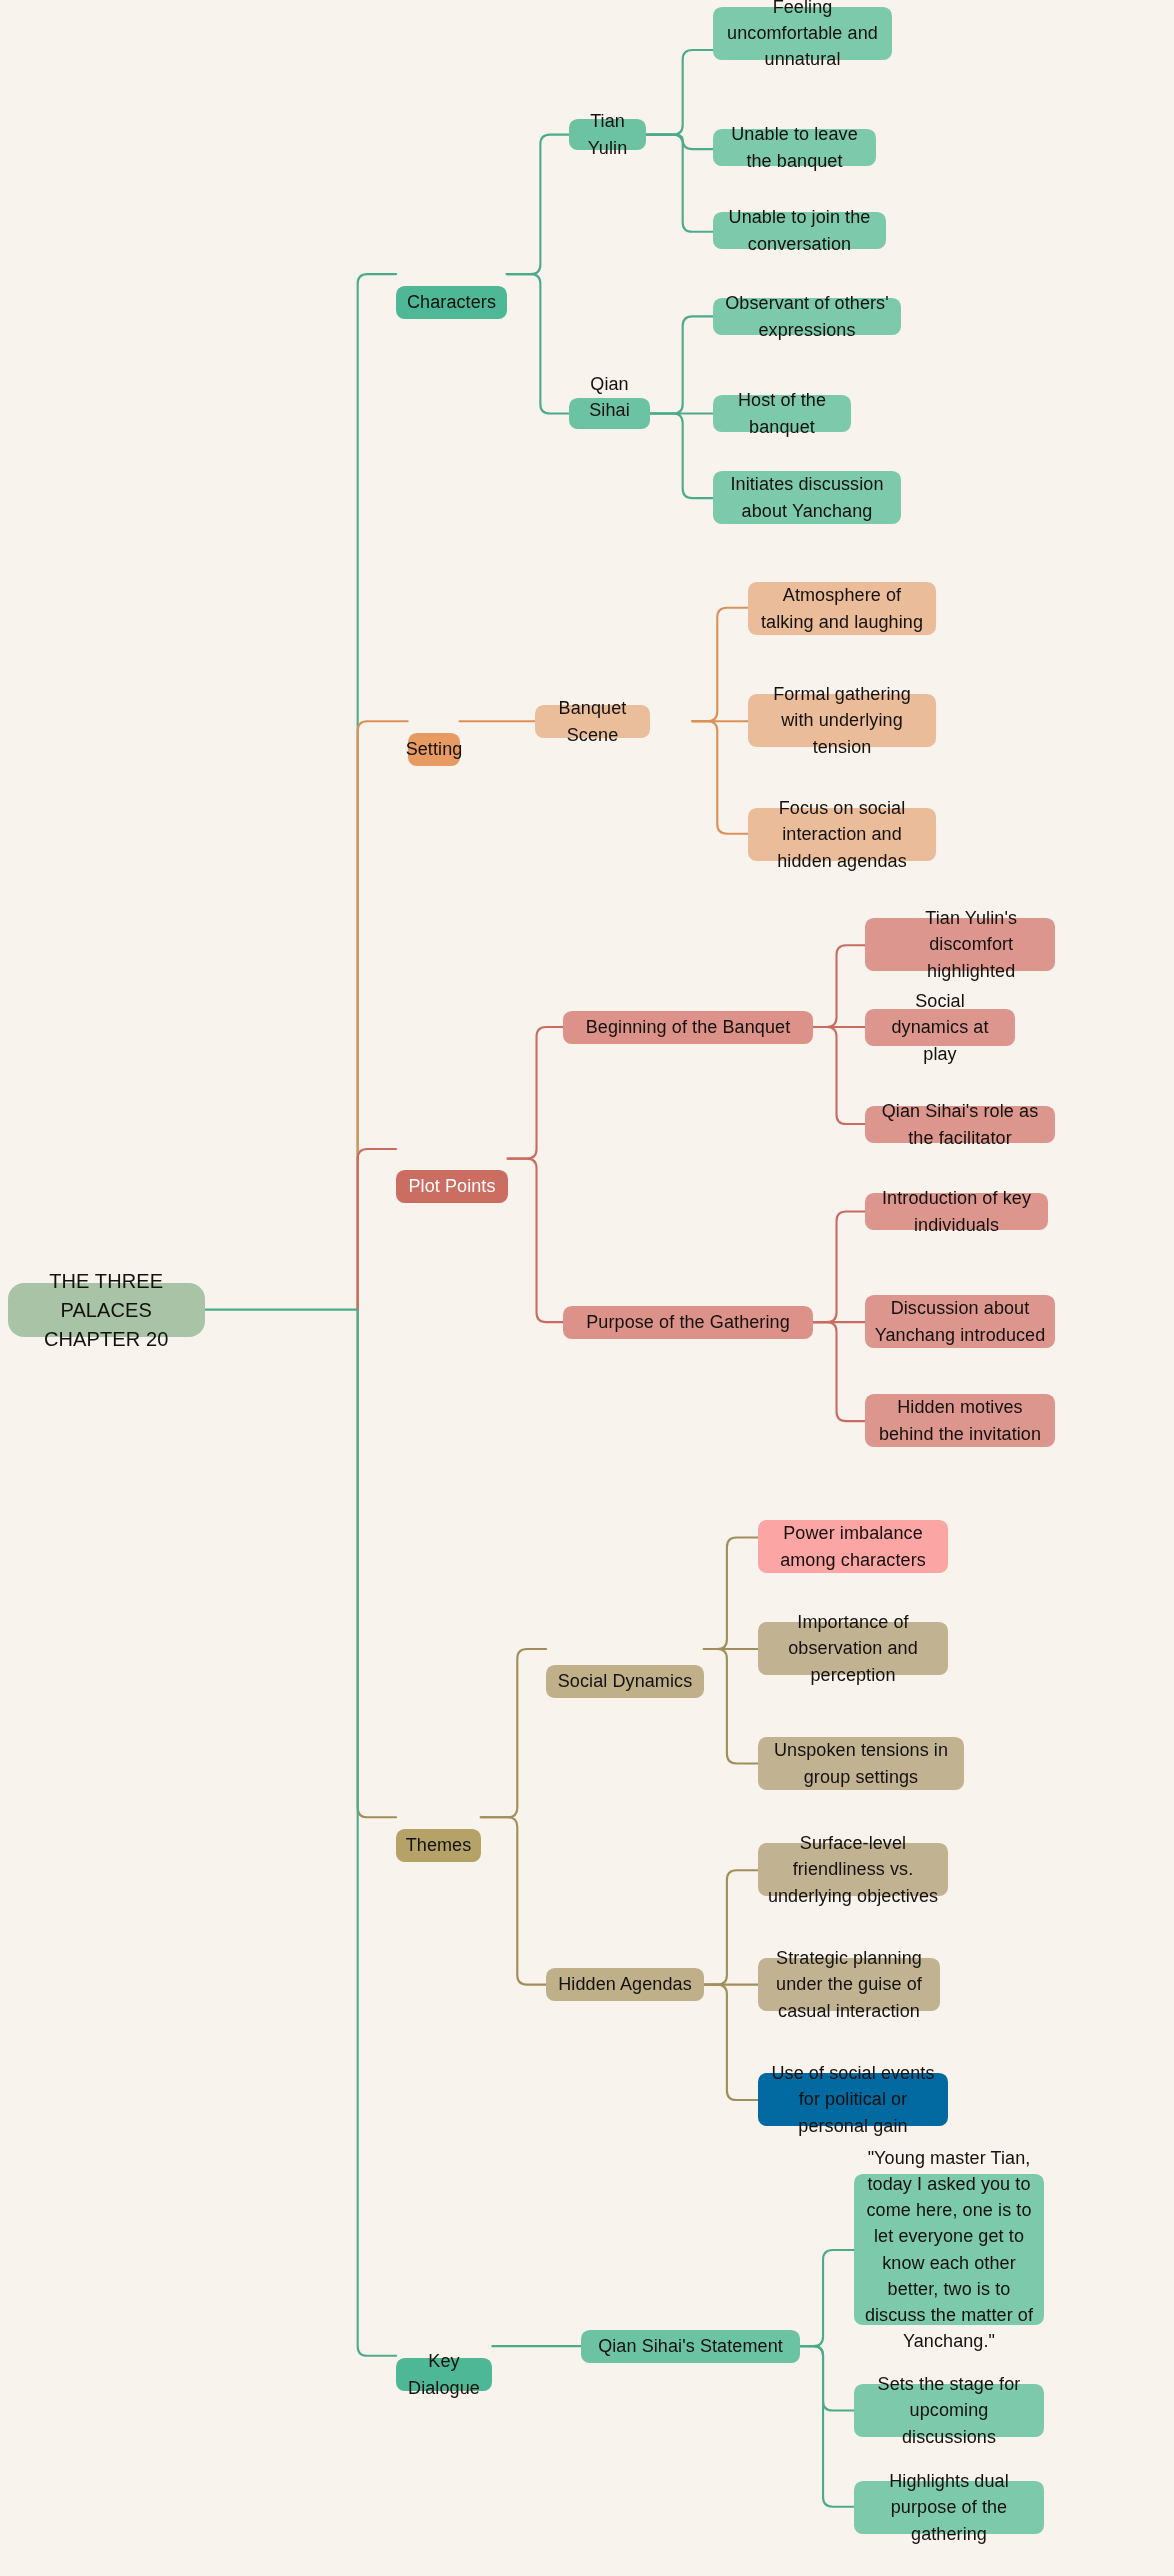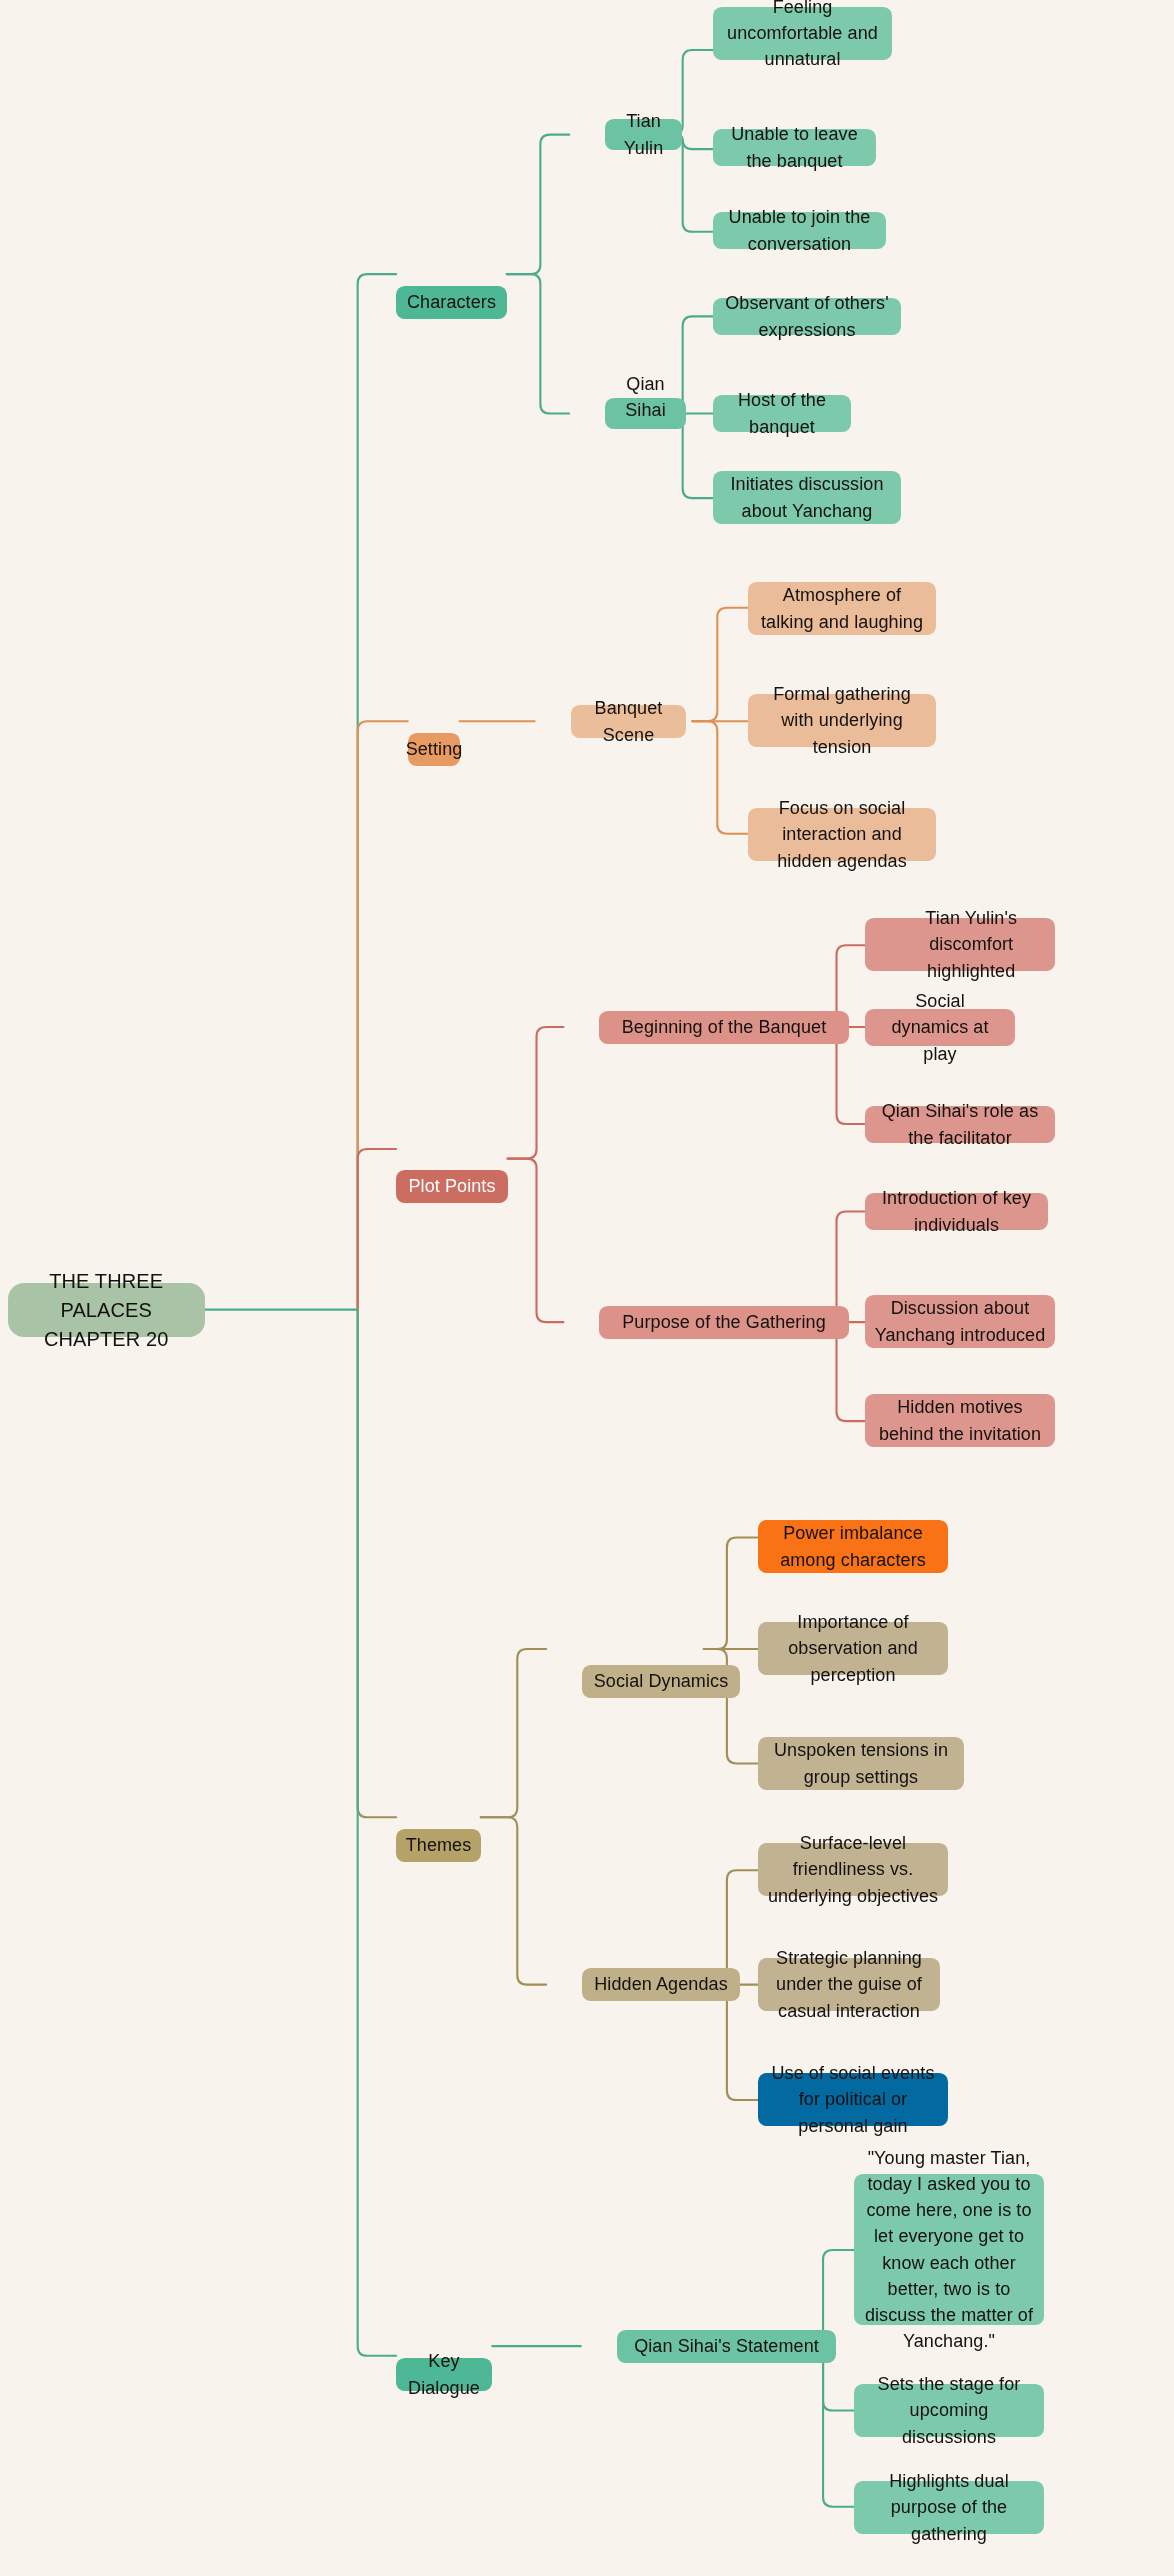--- a/index.html
+++ b/index.html
@@ -43,21 +43,20 @@
     font-size: 20px;
   }
   .node.lvl1 {
     font-size: 18px;
     border-radius: 8.7px;
     margin-top: 28px;
   }
   .node.lvl2 {
     font-size: 18px;
     border-radius: 8.7px;
-    margin-left: 36px;
   }
   .node.lvl3 {
     font-size: 18px;
     border-radius: 8.7px;
   }
   .node.white-text { color: #ffffff; }
 </style>
 </head>
 <body>
 
@@ -202,21 +201,21 @@
     <span>Hidden motives behind the invitation</span>
   </div>
 
   <div class="node lvl1" style="left:396px; top:1801px; width:85px; height:33px; background:#b5a268;">
     <span>Themes</span>
   </div>
 
   <div class="node lvl2" style="left:546px; top:1665px; width:158px; height:33px; background:#bfb08a;">
     <span>Social Dynamics</span>
   </div>
-  <div class="node lvl3" style="left:758px; top:1520px; width:190px; height:53px; background:#f97316;">
+  <div class="node lvl3" style="left:758px; top:1520px; width:190px; height:53px; background:#fca5a5;">
     <span>Power imbalance among characters</span>
   </div>
   <div class="node lvl3" style="left:758px; top:1622px; width:190px; height:53px; background:#c1b392;">
     <span>Importance of observation and perception</span>
   </div>
   <div class="node lvl3" style="left:758px; top:1737px; width:206px; height:53px; background:#c1b392;">
     <span>Unspoken tensions in group settings</span>
   </div>
 
   <div class="node lvl2" style="left:546px; top:1968px; width:158px; height:33px; background:#bfb08a;">

